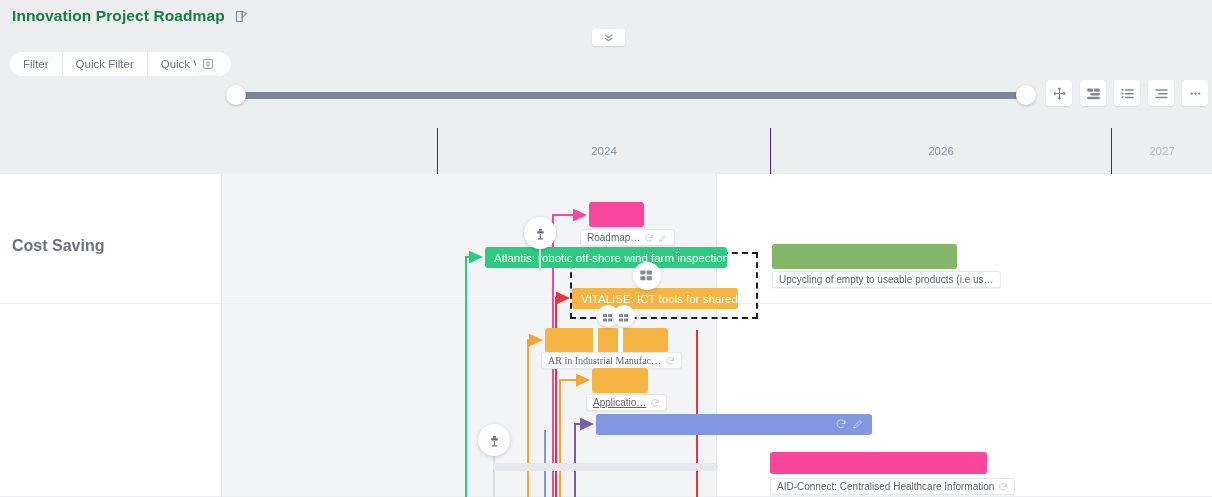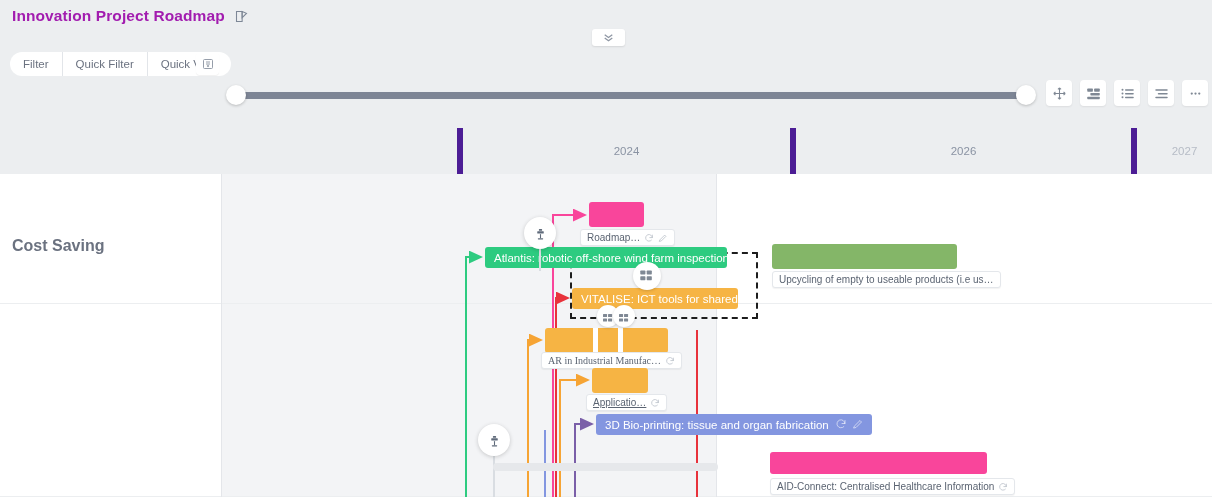--- a/index.html
+++ b/index.html
@@ -11,21 +11,21 @@
   }
   #app { position: relative; width: 1212px; height: 497px; }
 
   
   .titlebar {
     position: absolute; top: 0; left: 0; width: 1212px; height: 32px;
     background: #eceef0;
     display: flex; align-items: center; padding-left: 12px; gap: 9px;
   }
   .titlebar .title {
-    font-size: 15.5px; font-weight: bold; color: #a21caf; letter-spacing: .1px;
+    font-size: 15.5px; font-weight: bold; color: #15803d; letter-spacing: .1px;
   }
   .edit-icon { width: 15px; height: 15px; display: block; color: #7d8796; }
 
   
   .collapse-btn {
     position: absolute; top: 29px; left: 592px; width: 33px; height: 17px;
     background: #ffffff; border-radius: 3px;
     box-shadow: 0 1px 2px rgba(0,0,0,.10);
     display: flex; align-items: center; justify-content: center;
   }
@@ -95,22 +95,21 @@
 
   
   .timeline-header {
     position: absolute; top: 128px; left: 0; width: 1212px; height: 46px;
     background: #eceef0;
   }
   .tl-col {
     position: absolute; top: 0; height: 46px;
     display: flex; align-items: center; justify-content: center;
     font-size: 11.5px; color: #8a93a3;
-    border-left: 6px solid #4c1d95;
-    margin-left: 20px;
+    border-left: 1px solid #4c1d95;
   }
 
   
   .rows { position: absolute; top: 174px; left: 0; width: 1212px; height: 323px; background: #ffffff; }
   .row { position: absolute; left: 0; width: 1212px; border-bottom: 1px solid #eceef0; }
   .row .rowlabel {
     position: absolute; left: 12px; font-size: 16px; font-weight: bold; color: #6b7280;
   }
 
   
@@ -371,21 +370,20 @@
       <div class="barlabel" style="left: 586px; top: 394px; min-width: 70px; text-decoration: underline;">
         <span>Applicatio…</span>
         <span style="display: flex; align-items: center;">
           <svg viewBox="0 0 24 24" fill="none" stroke="currentColor" stroke-width="1.9" stroke-linecap="round">
             <path d="M20 11a8 8 0 1 0-2.3 6.3"></path>
             <path d="M20 5v6h-6"></path>
           </svg>
         </span>
       </div>
       <div class="bar" style="left: 596px; top: 414px; width: 276px; height: 21px; background: rgb(131, 150, 224);">
-        <span>3D Bio-printing: tissue and organ fabrication</span>
         <span class="actions">
           <span><svg viewBox="0 0 24 24" fill="none" stroke="currentColor" stroke-width="1.9" stroke-linecap="round">
               <path d="M20 11a8 8 0 1 0-2.3 6.3"></path>
               <path d="M20 5v6h-6"></path>
             </svg></span>
           <span><svg viewBox="0 0 24 24" fill="none" stroke="currentColor" stroke-width="1.9" stroke-linecap="round">
               <path d="M4 20l4-1 11-11-3-3L5 16z"></path>
             </svg></span>
         </span>
       </div>

